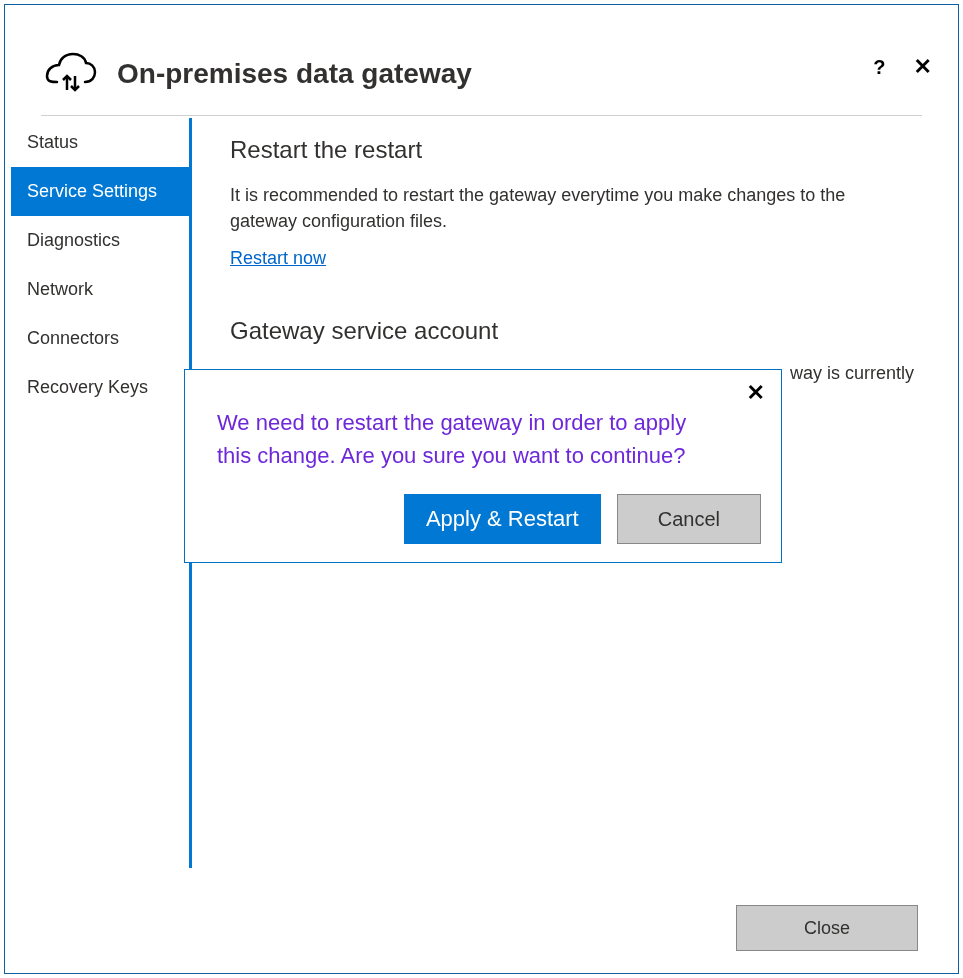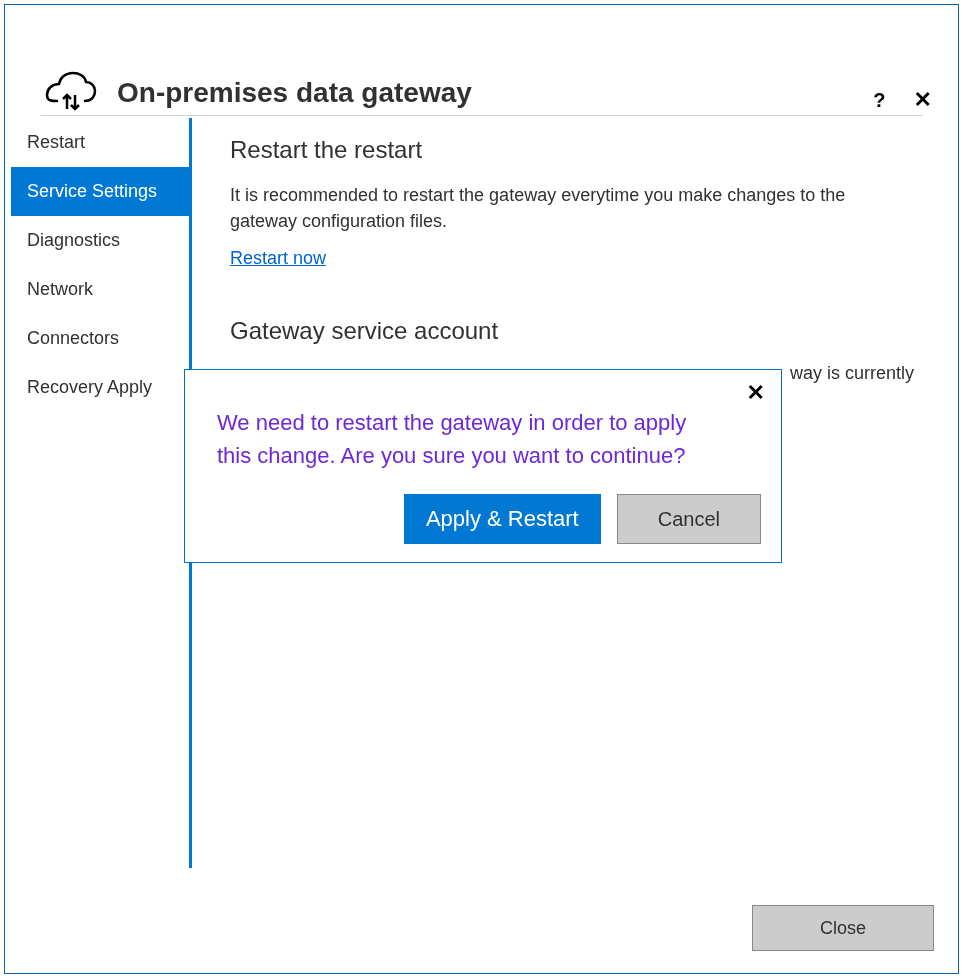--- a/index.html
+++ b/index.html
@@ -20,21 +20,21 @@
       left: 4px;
       right: 4px;
       bottom: 4px;
       border: 1px solid #0d60a2;
       background: #fff;
       display: flex;
       flex-direction: column;
     }
     .titlebar {
       display: flex;
-      align-items: flex-end;
+      align-items: center;
       padding: 14px 22px 0 40px;
       height: 110px;
     }
     .title-section {
       display: flex;
       align-items: center;
       gap: 20px;
       flex: 1;
       padding-top: 14px;
     }
@@ -119,21 +119,21 @@
       margin-top: 48px;
     }
     .partial-text {
       font-size: 18px;
       color: #323130;
       margin-top: 10px;
     }
     .footer {
       position: absolute;
       bottom: 22px;
-      right: 24px;
+      right: 40px;
       margin-top: 30px;
     }
     .close-btn {
       width: 182px;
       height: 46px;
       background: #cccccc;
       border: 1px solid #8a8886;
       font-size: 18px;
       font-family: inherit;
       color: #323130;
@@ -213,26 +213,26 @@
     <div class="titlebar-buttons">
       <button class="help-btn">?</button>
       <button class="close-window-btn">✕</button>
     </div>
   </div>
 
   <div class="divider"></div>
 
   <div class="body">
     <div class="sidebar">
-      <div class="sidebar-item">Restart</div>
+      <div class="sidebar-item">Status</div>
       <div class="sidebar-item active">Service Settings</div>
       <div class="sidebar-item">Diagnostics</div>
       <div class="sidebar-item">Network</div>
       <div class="sidebar-item">Connectors</div>
-      <div class="sidebar-item">Recovery Apply</div>
+      <div class="sidebar-item">Recovery Keys</div>
     </div>
 
     <div class="content">
       <div class="section-title">Restart the restart</div>
       <div class="section-desc">It is recommended to restart the gateway everytime you make changes to the gateway configuration files.</div>
       <a class="link">Restart now</a>
 
       <div class="section2">
         <div class="section-title">Gateway service account</div>
         <div class="partial-text" style="text-align:right;">way is currently</div>

